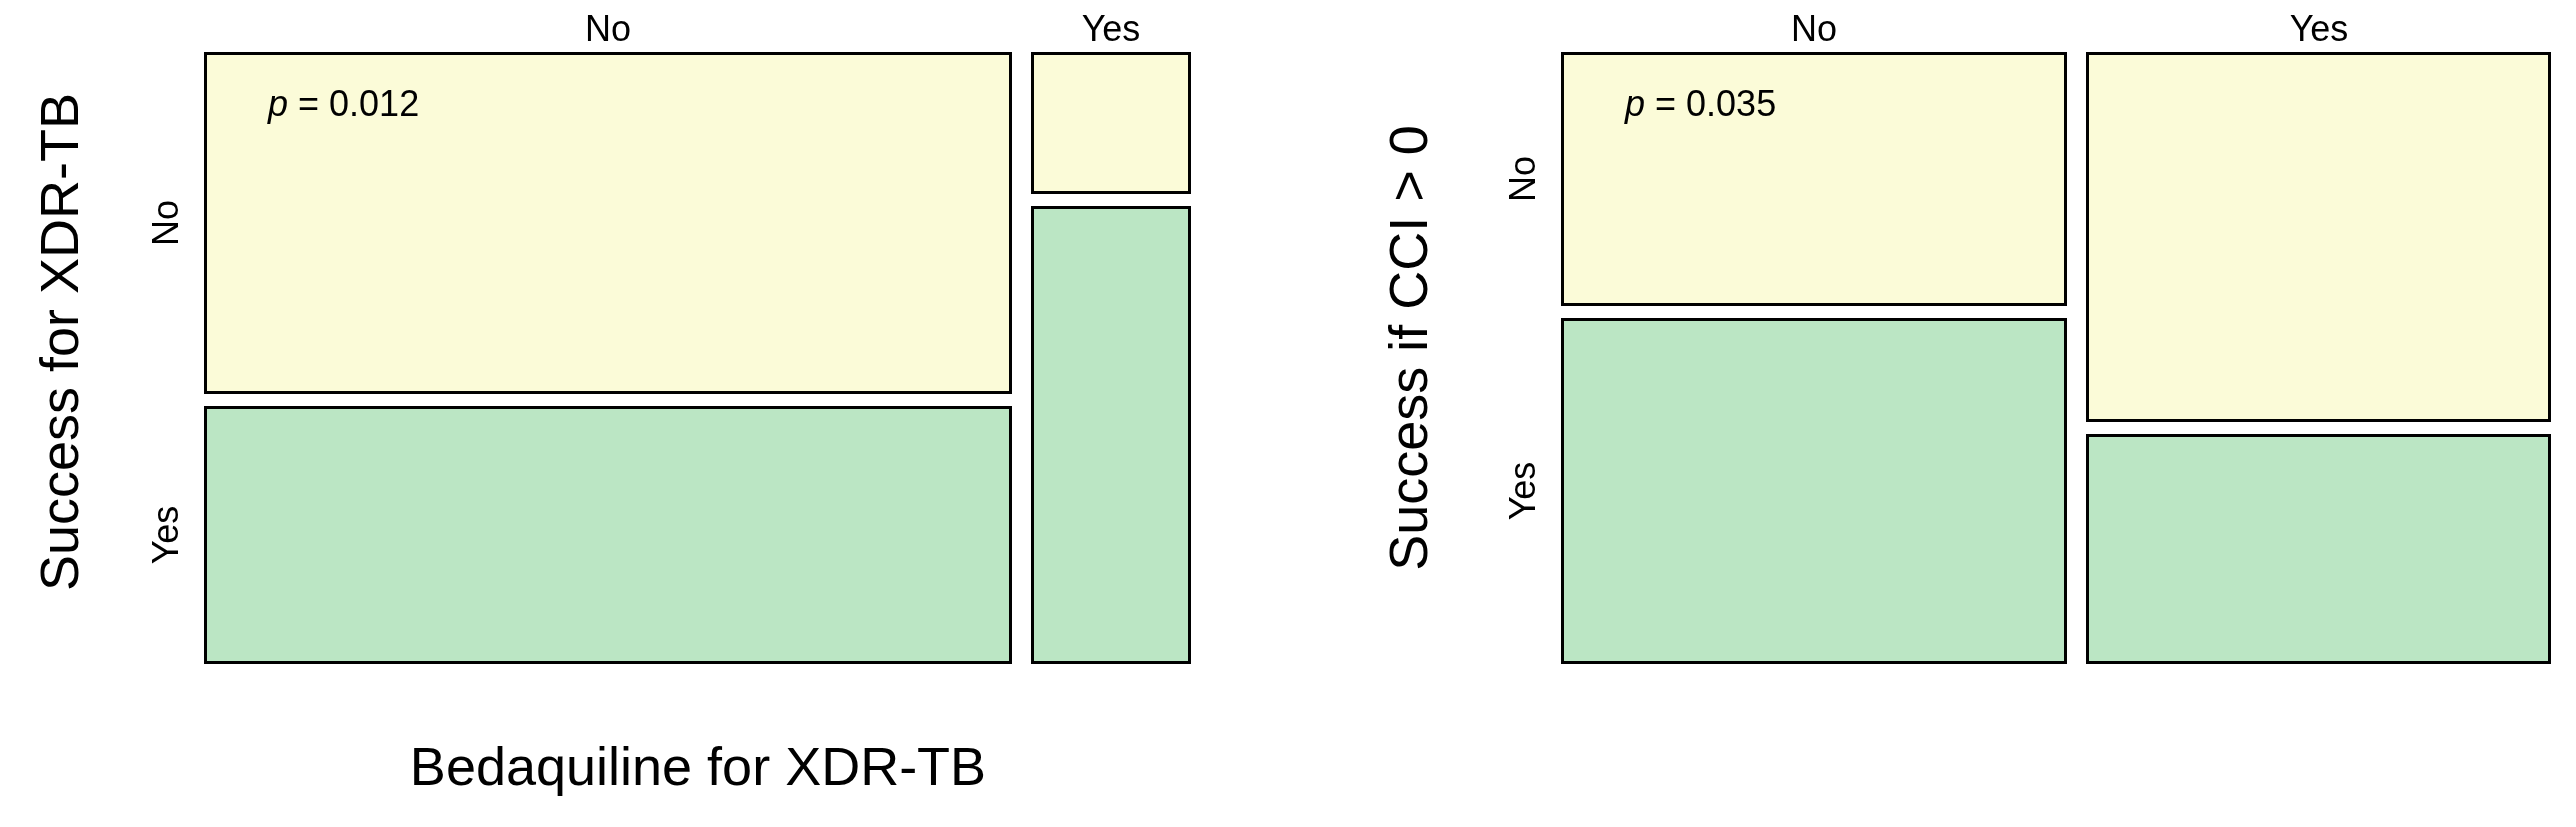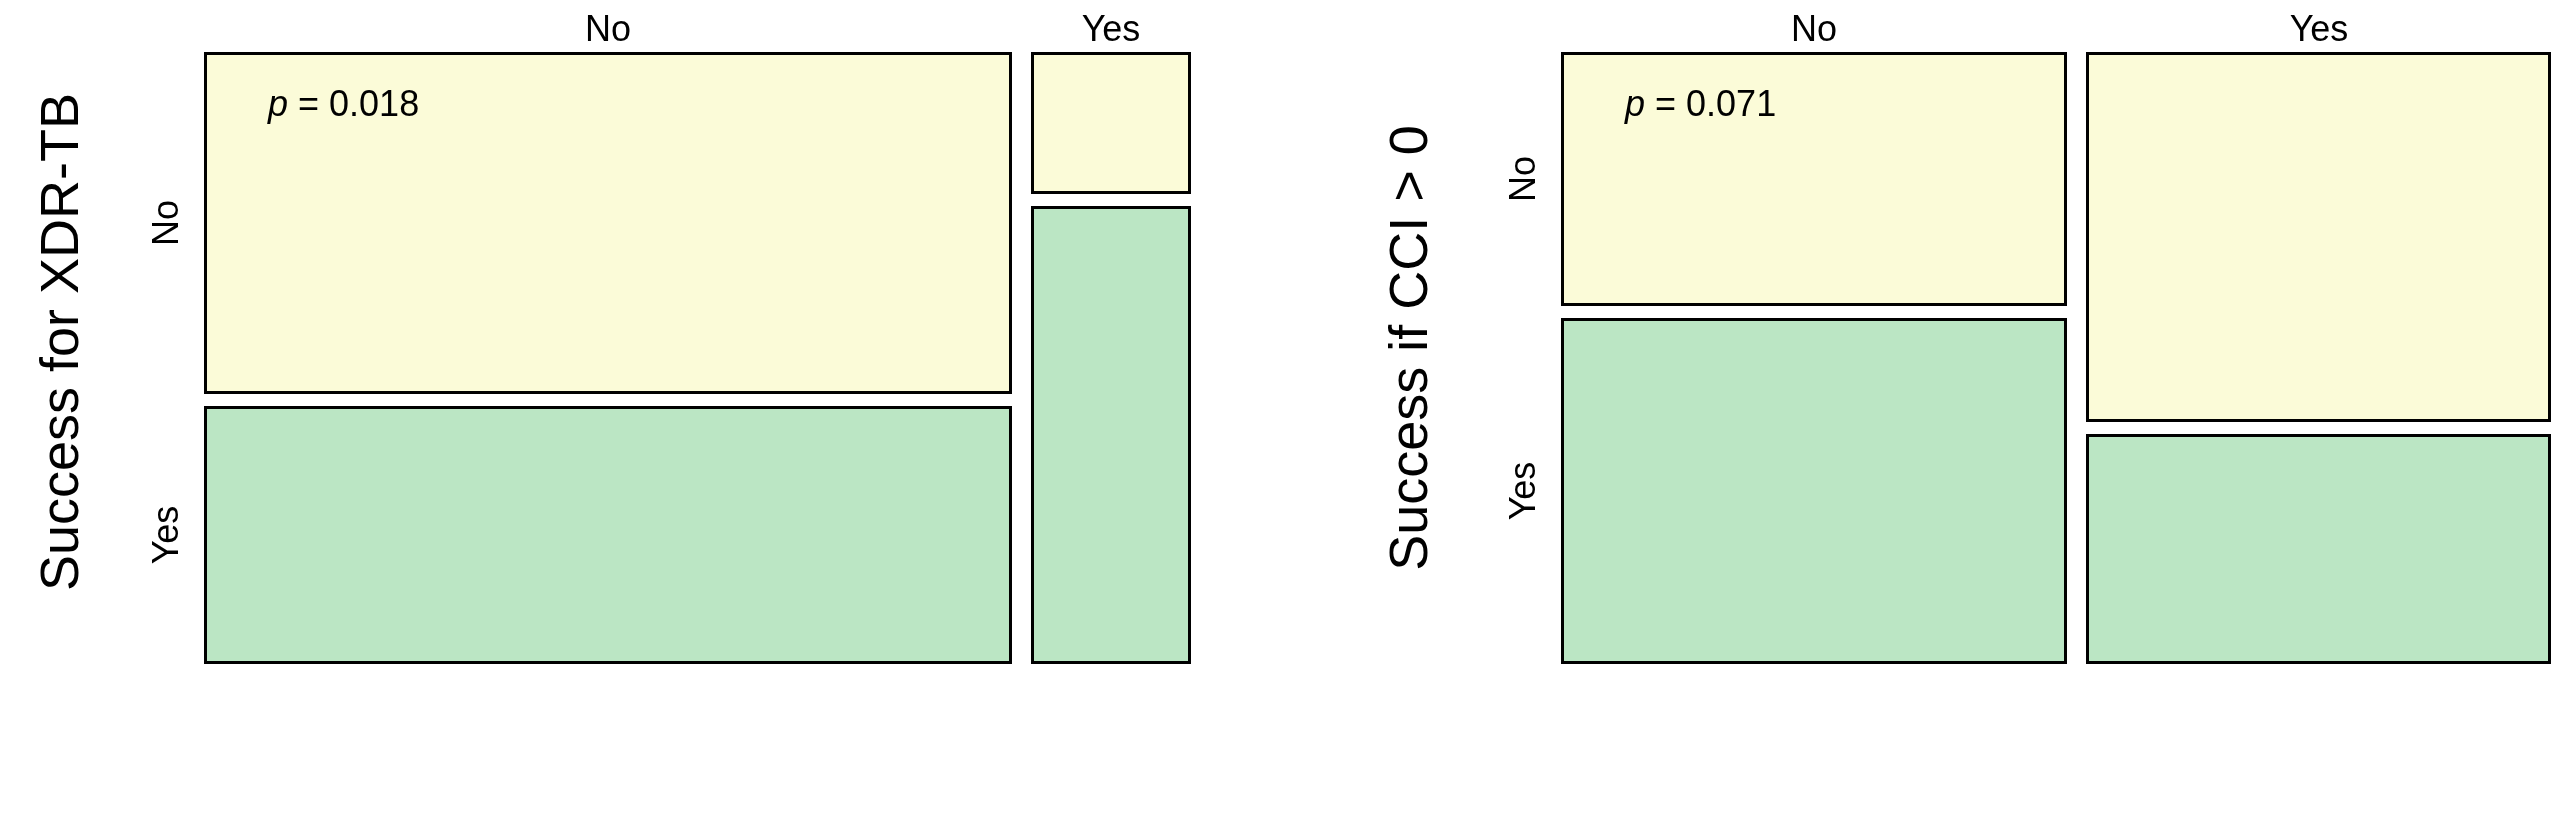--- a/index.html
+++ b/index.html
@@ -65,29 +65,30 @@
 <div class="figure">
   <div class="plot" id="plot-0">
       <div class="label" style="left: 608px; top: 29px;">No</div>
       <div class="mosaic-cell" style="left: 204px; top: 52px; width: 808px; height: 342px; background: rgb(251, 251, 216); border-color: rgb(0, 0, 0);"></div>
       <div class="label rot" style="left: 166px; top: 223px;">No</div>
       <div class="mosaic-cell" style="left: 204px; top: 406px; width: 808px; height: 258px; background: rgb(187, 230, 196); border-color: rgb(0, 0, 0);"></div>
       <div class="label rot" style="left: 166px; top: 535px;">Yes</div>
       <div class="label" style="left: 1111px; top: 29px;">Yes</div>
       <div class="mosaic-cell" style="left: 1031px; top: 52px; width: 160px; height: 142px; background: rgb(251, 251, 216); border-color: rgb(0, 0, 0);"></div>
       <div class="mosaic-cell" style="left: 1031px; top: 206px; width: 160px; height: 458px; background: rgb(187, 230, 196); border-color: rgb(0, 0, 0);"></div>
-      <div class="p-label" style="left: 268px; top: 104px;"><span class="pvar">p</span><span> = 0.018</span></div>
+      <div class="p-label" style="left: 268px; top: 104px;"><span class="pvar">p</span><span> = 0.012</span></div>
+      <div class="axis-title" style="left: 698px; top: 766px;">Bedaquiline for XDR-TB</div>
       <div class="axis-title rot" style="left: 59px; top: 342px;">Success for XDR-TB</div>
     </div>
   <div class="plot" id="plot-1">
       <div class="label" style="left: 1814px; top: 29px;">No</div>
       <div class="mosaic-cell" style="left: 1561px; top: 52px; width: 506px; height: 254px; background: rgb(251, 251, 216); border-color: rgb(0, 0, 0);"></div>
       <div class="label rot" style="left: 1523px; top: 179px;">No</div>
       <div class="mosaic-cell" style="left: 1561px; top: 318px; width: 506px; height: 346px; background: rgb(187, 230, 196); border-color: rgb(0, 0, 0);"></div>
       <div class="label rot" style="left: 1523px; top: 491px;">Yes</div>
       <div class="label" style="left: 2319px; top: 29px;">Yes</div>
       <div class="mosaic-cell" style="left: 2086px; top: 52px; width: 465px; height: 370px; background: rgb(251, 251, 216); border-color: rgb(0, 0, 0);"></div>
       <div class="mosaic-cell" style="left: 2086px; top: 434px; width: 465px; height: 230px; background: rgb(187, 230, 196); border-color: rgb(0, 0, 0);"></div>
-      <div class="p-label" style="left: 1625px; top: 104px;"><span class="pvar">p</span><span> = 0.071</span></div>
+      <div class="p-label" style="left: 1625px; top: 104px;"><span class="pvar">p</span><span> = 0.035</span></div>
       <div class="axis-title rot" style="left: 1408px; top: 348px;">Success if CCI &gt; 0</div>
     </div>
 </div>
 
 
 </body></html>

